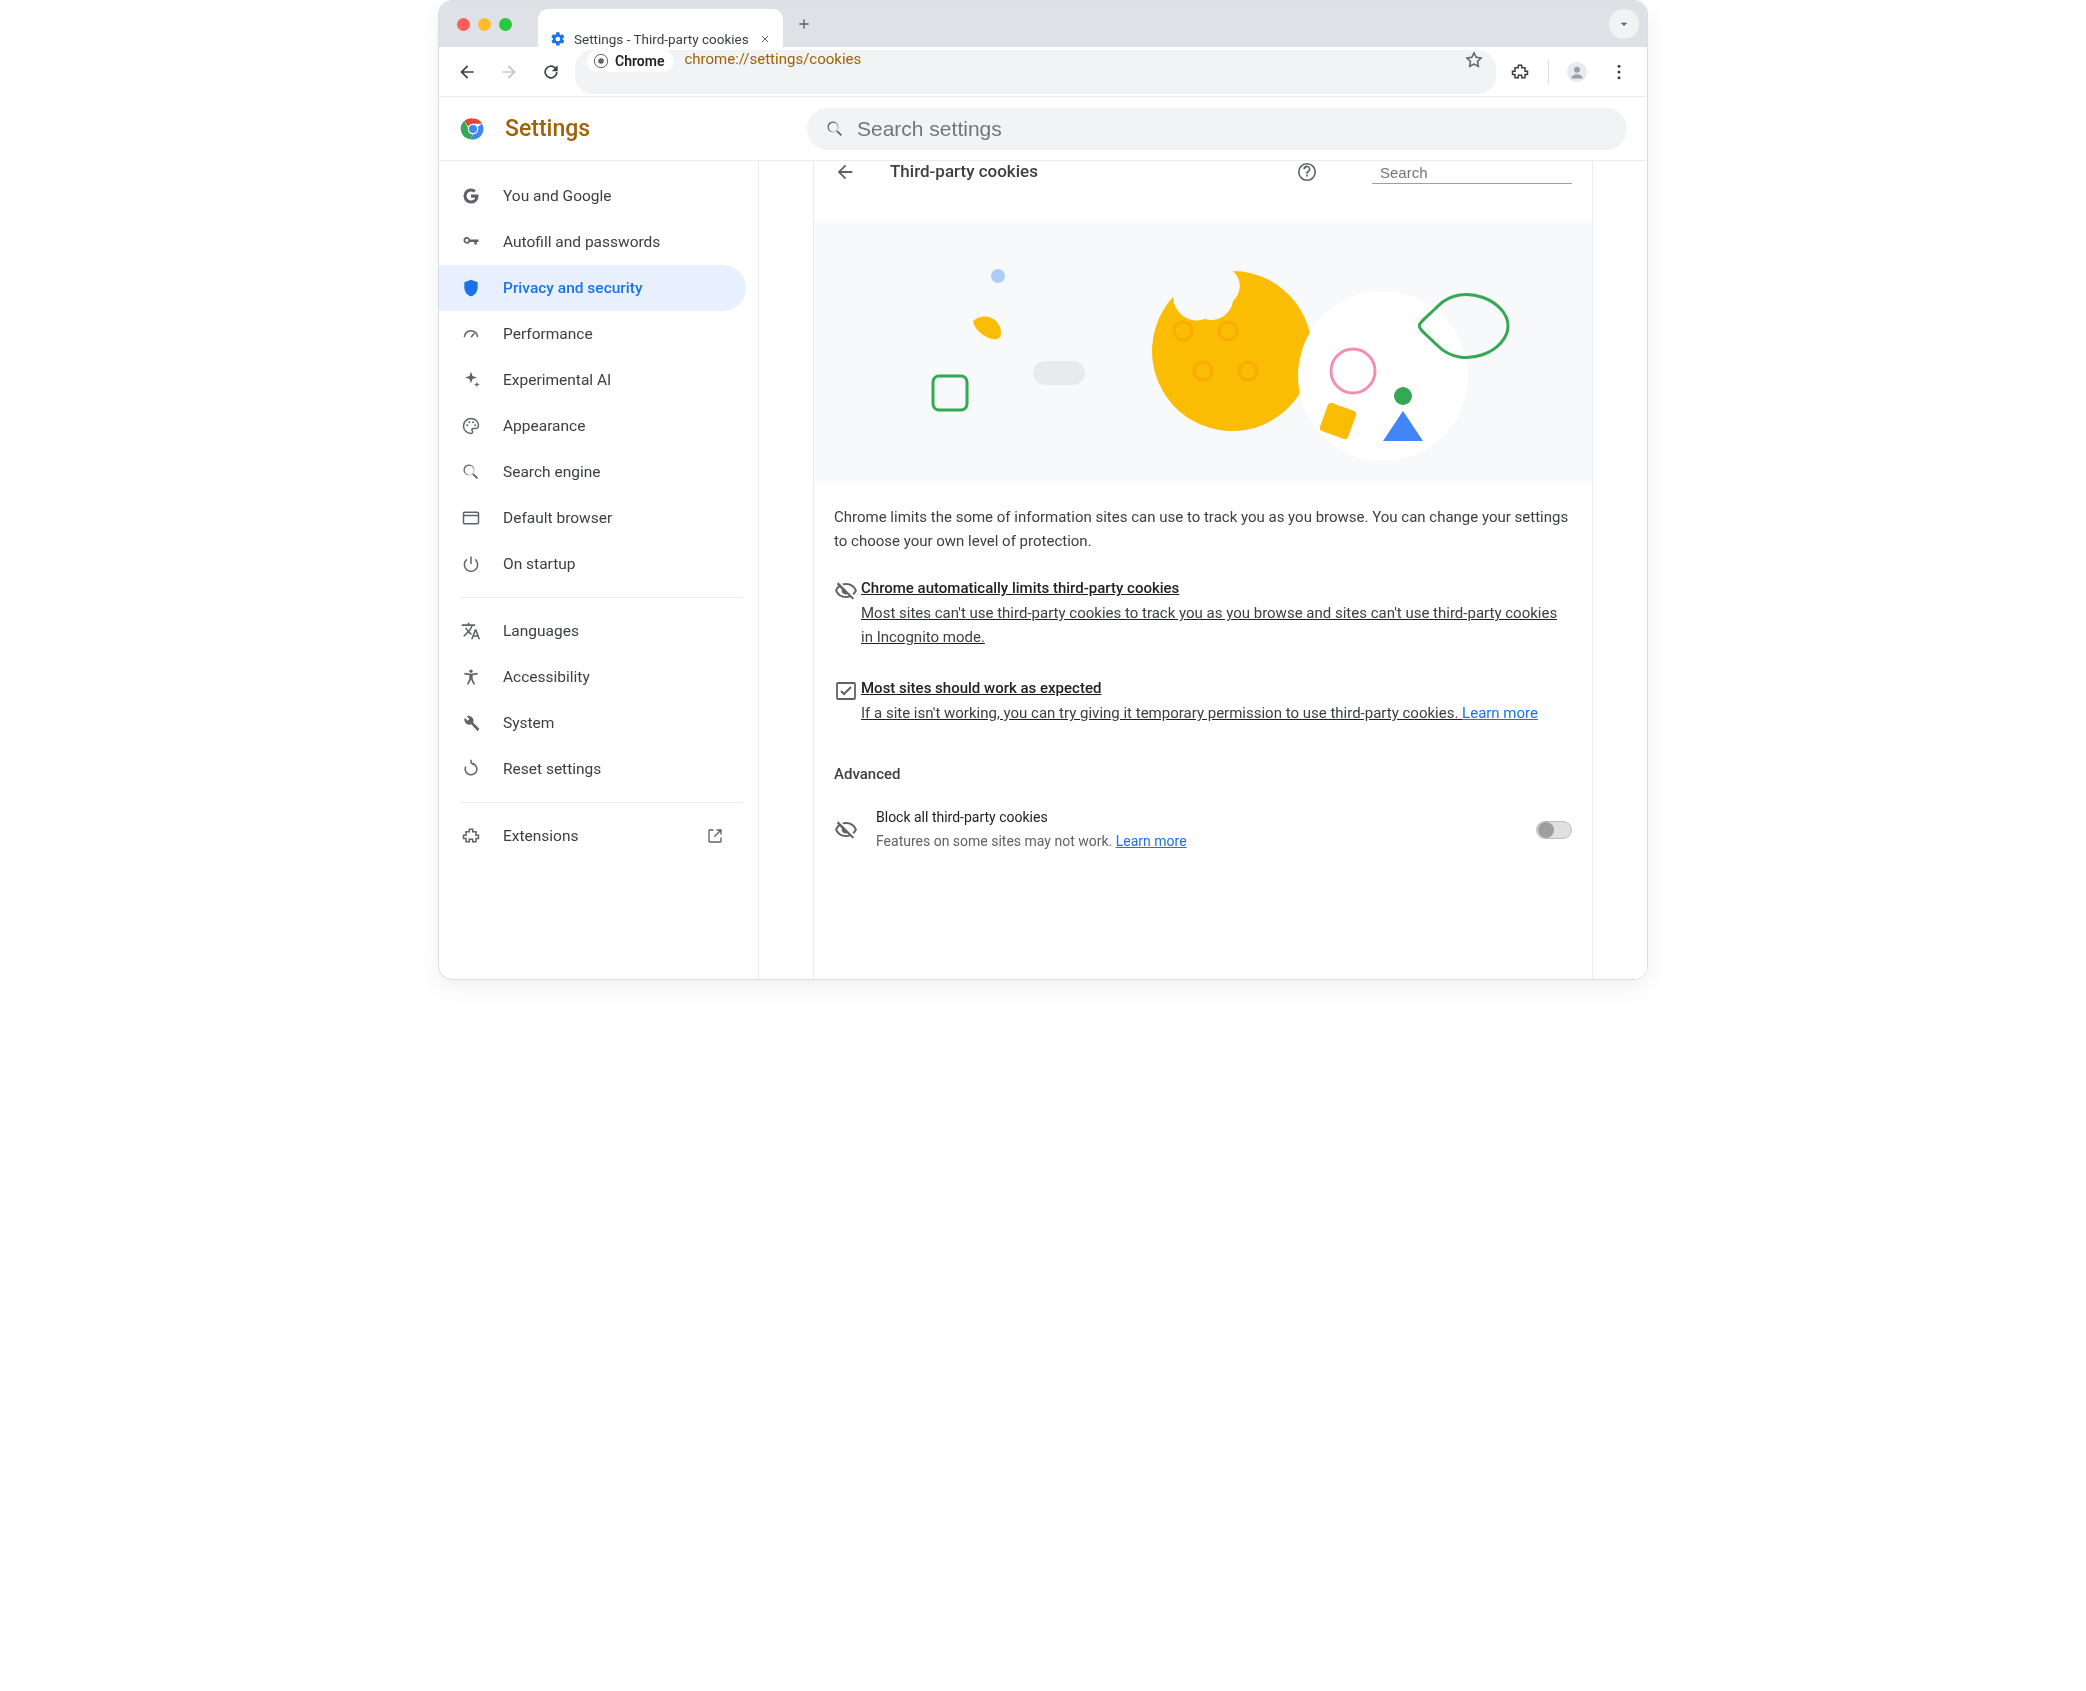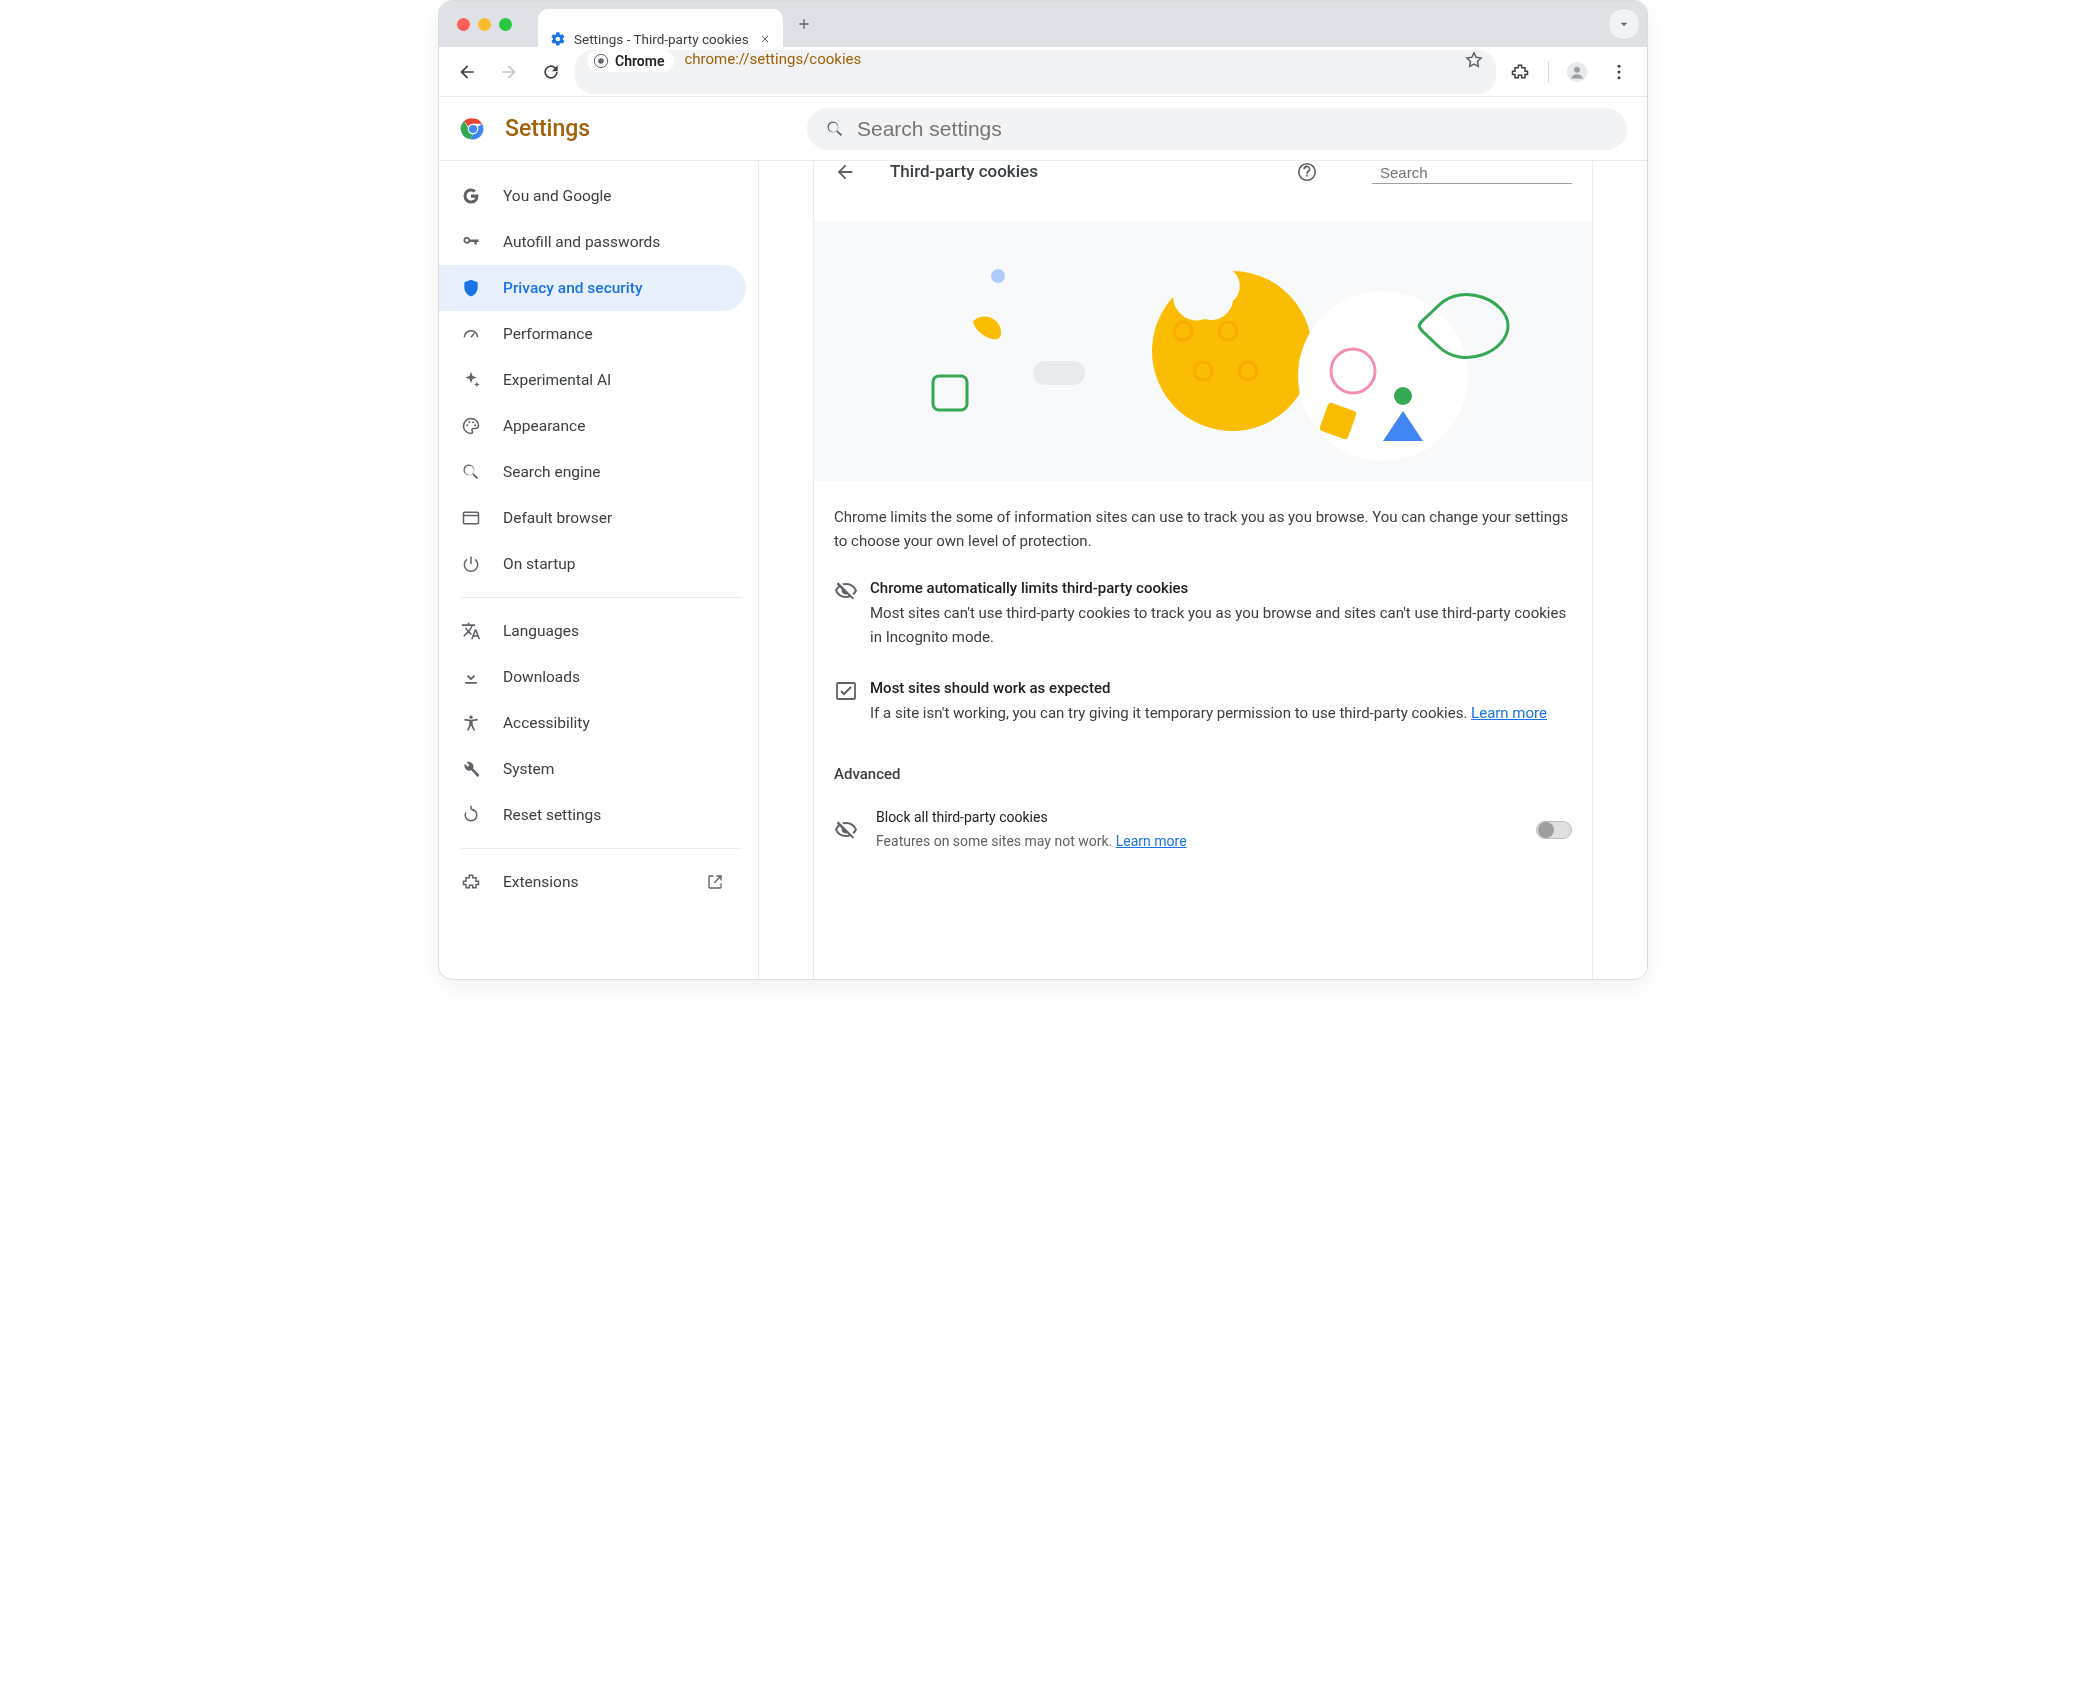--- a/index.html
+++ b/index.html
@@ -179,22 +179,23 @@
     height:260px;
     background:#f8f9fa;
     display:flex; align-items:center; justify-content:center;
     position:relative; overflow:hidden;
   }
   .hero svg { width:640px; height:220px; }
 
   .desc { padding:24px 20px 10px; font-size:15px; line-height:1.6; color:#3c4043; }
 
   .info {
-    display:flex; gap:12px;
+    display:flex; gap:3px;
     padding:14px 20px;
+    text-decoration:underline;
   }
   .info .iicon { width:24px; height:24px; color:#5f6368; flex:0 0 auto; margin-top:2px; }
   .info .itext { font-size:15px; color:#3c4043; line-height:1.55; }
   .info .ititle { font-weight:500; color:#202124; margin-bottom:2px; }
   .link { color:#1a73e8; text-decoration:underline; cursor:pointer; }
 
   .section-label { padding:26px 20px 10px; font-size:15px; font-weight:500; color:#3c4043; }
 
   .optrow {
     display:flex; align-items:center; gap:18px;
@@ -413,28 +414,20 @@
 
       <div class="navsep"></div>
 
       <div class="navitem">
         <span class="nicon">
             <svg viewBox="0 0 24 24" width="20" height="20">
               <path fill="#5f6368" d="M12.87 15.07l-2.54-2.51.03-.03A17.5 17.5 0 0 0 14.07 6H17V4h-7V2H8v2H1v2h11.17a15.5 15.5 0 0 1-3.17 5.5A15.6 15.6 0 0 1 6.76 8H4.69a17.6 17.6 0 0 0 3.01 4.56l-5.09 5.02L4 19l5-5 3.11 3.11.76-2.04zM18.5 10h-2L12 22h2l1.12-3h4.75L21 22h2zm-2.62 7l1.62-4.33L19.12 17z"></path>
             </svg>
           </span>
         <span>Languages</span>
-      </div>
-      <div class="navitem">
-        <span class="nicon">
-            <svg viewBox="0 0 24 24" width="20" height="20">
-              <path fill="#5f6368" d="M5 20h14v-2H5zM12 4v9l3.5-3.5L17 11l-5 5-5-5 1.5-1.5L12 13V4z"></path>
-            </svg>
-          </span>
-        <span>Downloads</span>
       </div>
       <div class="navitem">
         <span class="nicon">
             <svg viewBox="0 0 24 24" width="20" height="20">
               <circle cx="12" cy="5" r="2" fill="#5f6368"></circle>
               <path fill="#5f6368" d="M20 9l-6 1v4l3 7h-2l-3-6-3 6H7l3-7v-4L4 9V7l8 1 8-1z"></path>
             </svg>
           </span>
         <span>Accessibility</span>
       </div>

